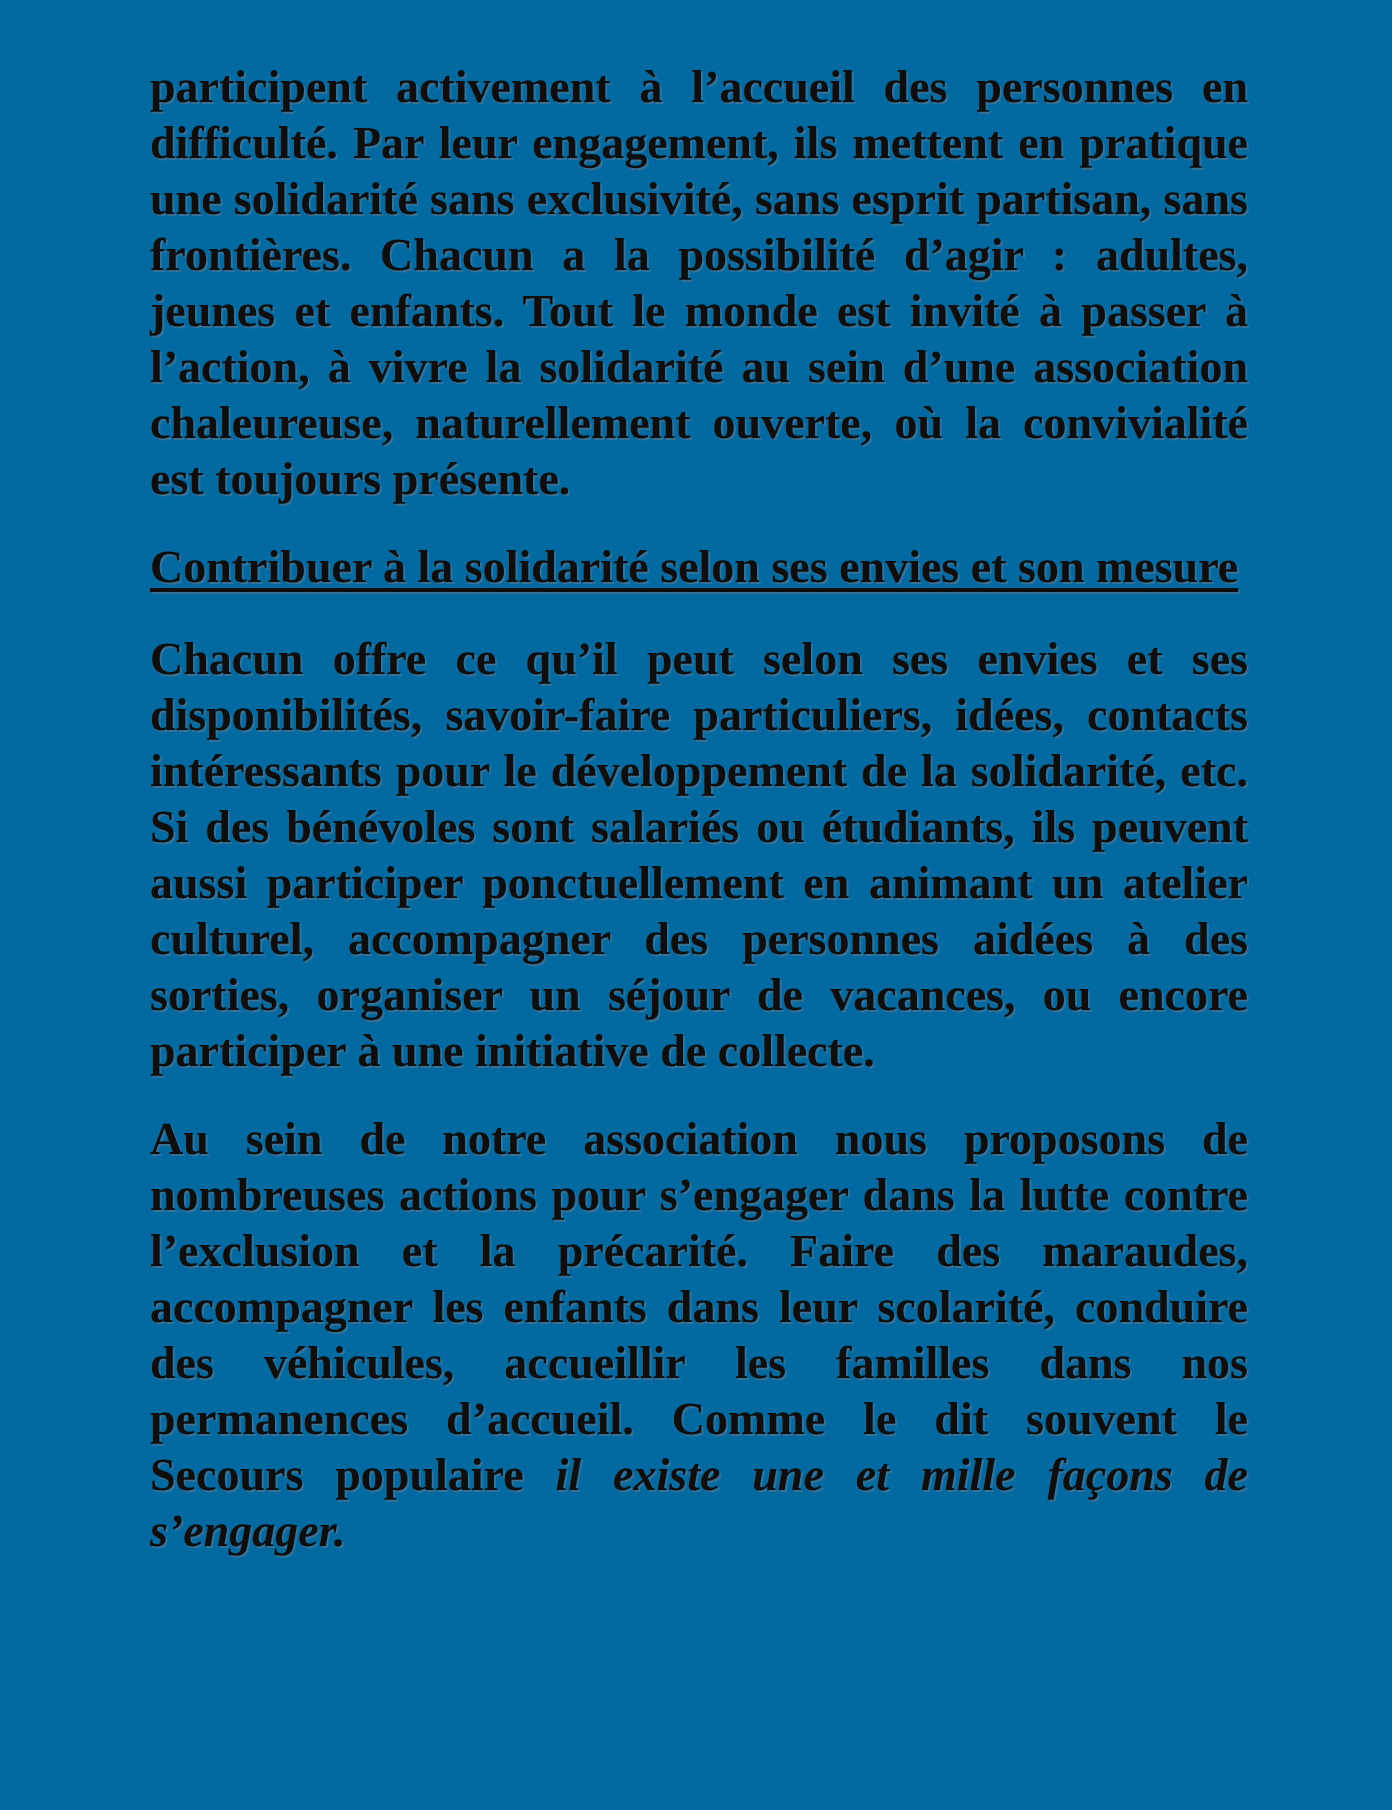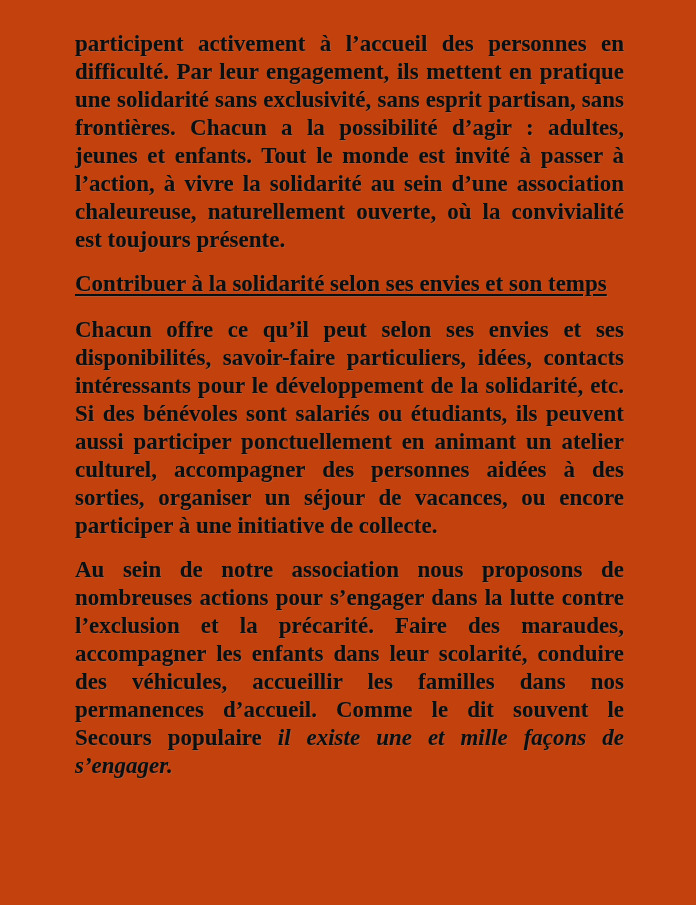--- a/index.html
+++ b/index.html
@@ -5,21 +5,21 @@
   html, body {
     margin: 0;
     padding: 0;
     background: #ffffff;
   }
   .page {
     position: relative;
     width: 696px;
     height: 905px;
     box-sizing: border-box;
-    background: #c2410c;
+    background: #0369a1;
     padding: 30px 72px 20px 75px;
     overflow: hidden;
     font-family: "Liberation Serif", "DejaVu Serif", serif;
     color: #0e0e0e;
   }
   .doc-text {
     font-size: 23px;
     line-height: 28px;
     font-weight: 700;
     text-align: justify;
@@ -42,19 +42,19 @@
   .italic-quote {
     font-style: italic;
   }
 </style>
 </head>
 <body>
 
 <div class="page">
   <p class="doc-text para">participent activement à l’accueil des personnes en difficulté. Par leur engagement, ils mettent en pratique une solidarité sans exclusivité, sans esprit partisan, sans frontières. Chacun a la possibilité d’agir : adultes, jeunes et enfants. Tout le monde est invité à passer à l’action, à vivre la solidarité au sein d’une association chaleureuse, naturellement ouverte, où la convivialité est toujours présente.</p>
 
-  <h2 class="section-heading">Contribuer à la solidarité selon ses envies et son temps</h2>
+  <h2 class="section-heading">Contribuer à la solidarité selon ses envies et son mesure</h2>
 
   <p class="doc-text para">Chacun offre ce qu’il peut selon ses envies et ses disponibilités, savoir-faire particuliers, idées, contacts intéressants pour le développement de la solidarité, etc. Si des bénévoles sont salariés ou étudiants, ils peuvent aussi participer ponctuellement en animant un atelier culturel, accompagner des personnes aidées à des sorties, organiser un séjour de vacances, ou encore participer à une initiative de collecte.</p>
 
   <p class="doc-text para"><span>Au sein de notre association nous proposons de nombreuses actions pour s’engager dans la lutte contre l’exclusion et la précarité. Faire des maraudes, accompagner les enfants dans leur scolarité, conduire des véhicules, accueillir les familles dans nos permanences d’accueil. Comme le dit souvent le Secours populaire </span><span class="italic-quote">il existe une et mille façons de s’engager.</span></p>
 
 </div>
 
 </body></html>

